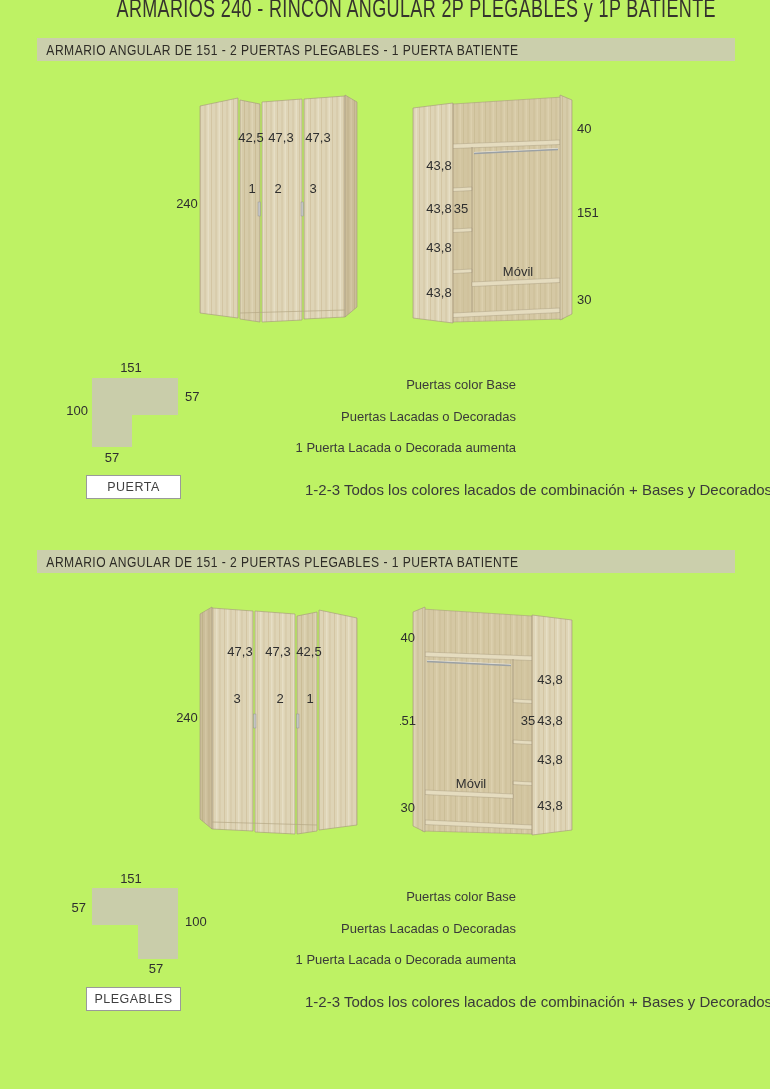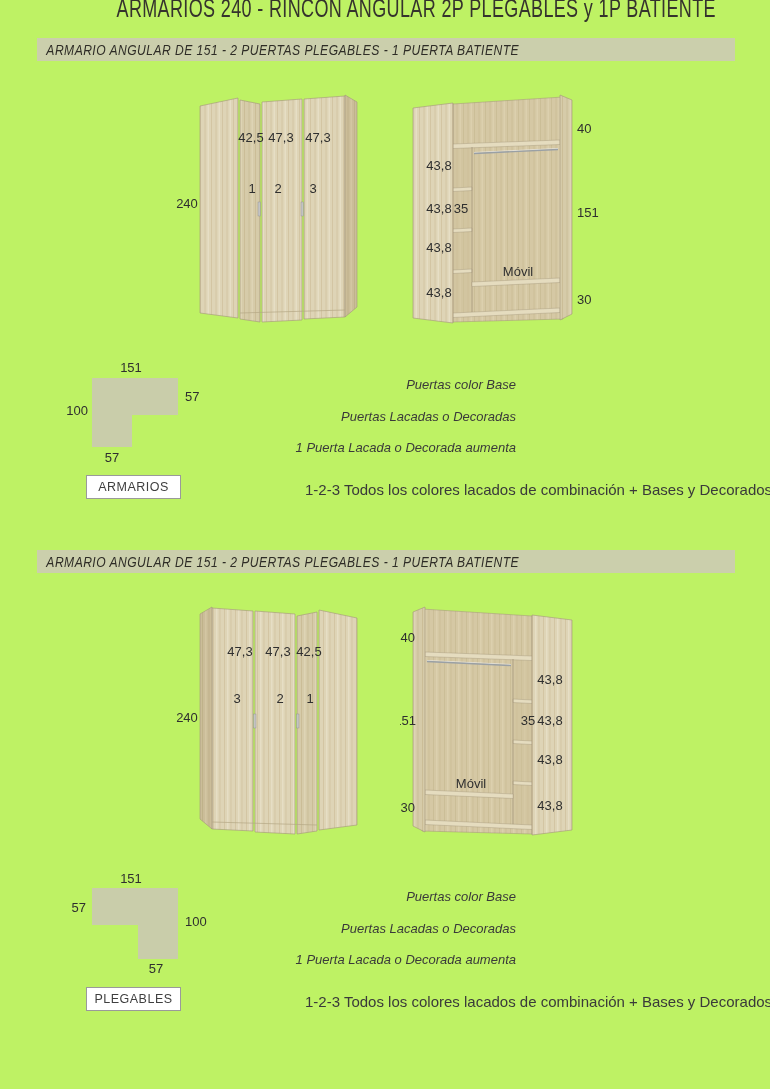--- a/index.html
+++ b/index.html
@@ -4,27 +4,27 @@
 <style>
   html,body{margin:0;padding:0;background:#ffffff;}
   #page{position:relative;width:770px;height:1089px;background:#bef264;overflow:hidden;
         font-family:"Liberation Sans",sans-serif;color:#2f2f2f;}
   .abs{position:absolute;}
   #page-title{position:absolute;top:-6px;left:0;width:770px;text-align:center;
       font-size:25px;font-weight:400;color:#35332d;letter-spacing:.5px;white-space:nowrap;}
   #page-title .cond{display:inline-block;transform:scaleX(.72);transform-origin:50% 50%;}
   .section{position:absolute;left:0;width:770px;height:470px;}
   .sec-header{position:absolute;left:37px;top:0;width:698px;height:23px;background:#cbcfac;
-      line-height:23px;font-size:15.5px;font-weight:400;color:#2e2c26;letter-spacing:.6px;white-space:nowrap;font-style:italic;}
+      line-height:23px;font-size:15.5px;font-weight:400;color:#2e2c26;letter-spacing:.6px;white-space:nowrap;}
   .sec-header .cond{display:inline-block;transform:scaleX(.78);transform-origin:0 50%;padding-left:12px;}
   svg text{font-family:"Liberation Sans",sans-serif;font-size:13px;fill:#2f2f2f;}
   .orient-box{position:absolute;left:86px;top:437px;width:93px;height:22px;border:1px solid #9a9a9a;
       background:#ffffff;text-align:center;line-height:22px;font-size:12.5px;color:#3f3f3f;letter-spacing:.5px;}
   .notes-right{position:absolute;left:286px;top:339px;width:230px;text-align:right;font-size:13px;color:#3a3a3a;}
-  .notes-right .note-line{position:absolute;right:0;white-space:nowrap;font-style:italic;}
+  .notes-right .note-line{position:absolute;right:0;white-space:nowrap;}
   .note-wide{position:absolute;left:305px;top:443px;font-size:15px;color:#3a3a3a;white-space:nowrap;}
 </style>
 </head>
 <body>
 
 <div id="page">
 
   <svg width="0" height="0" style="position:absolute" aria-hidden="true">
     <defs>
       <pattern id="wL" patternUnits="userSpaceOnUse" width="11" height="90">
@@ -108,21 +108,21 @@
 
     <svg class="abs" style="left:55px;top:318px" width="165" height="112" viewBox="0 0 165 112">
       <polygon points="37,22 123,22 123,59 77,59 77,91 37,91" fill="#c9cdaa"></polygon>
       <text x="76" y="16" text-anchor="middle">151</text>
       <text x="130" y="45">57</text>
       <text x="33" y="59" text-anchor="end">100</text>
       <text x="57" y="106" text-anchor="middle">57</text>
     </svg>
 
     <div class="orient-box">
-      <span>ARMARIOS</span>
+      <span>PUERTA</span>
     </div>
 
     <div class="notes-right">
       <div class="note-line" style="top:0">Puertas color Base</div>
       <div class="note-line" style="top:32px">Puertas Lacadas o Decoradas</div>
       <div class="note-line" style="top:63px">1 Puerta Lacada o Decorada aumenta</div>
     </div>
     <div class="note-wide">1-2-3 Todos los colores lacados de combinación + Bases y Decorados</div>
   </div>
 

